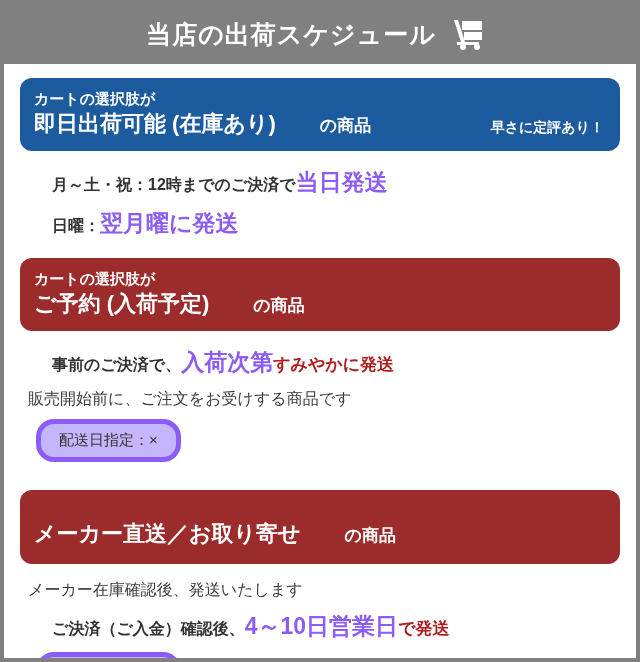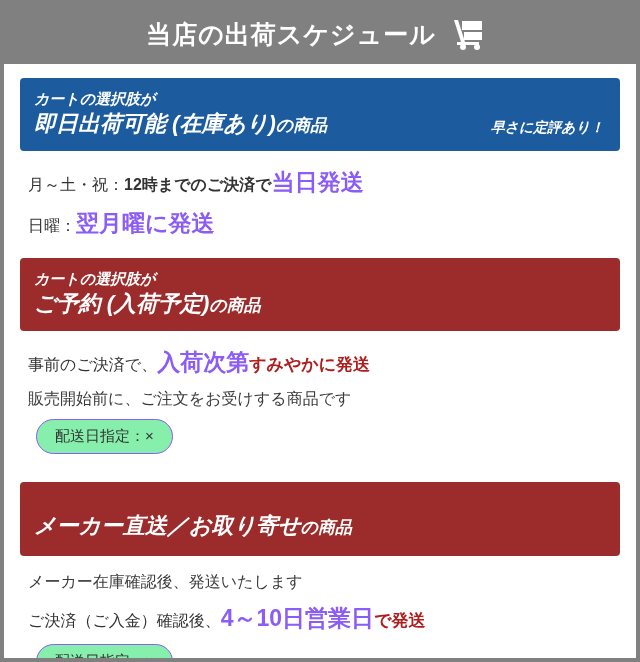--- a/index.html
+++ b/index.html
@@ -40,44 +40,44 @@
     width: 44px;
     height: 32px;
   }
   
   .content {
     padding: 14px 16px 0 16px;
   }
   
   .banner {
     position: relative;
-    border-radius: 4px;
+    border-radius: 12px;
     padding: 11px 14px 12px 14px;
     color: #ffffff;
     margin-bottom: 14px;
-    font-style: italic;
   }
   .banner.blue { background: #1b5b9e; }
   .banner.red  { background: #9c2b2b; }
   .banner-small {
     font-size: 15px;
     font-weight: bold;
     line-height: 1.35;
     display: block;
   }
   .banner-main {
     font-size: 22px;
     font-weight: bold;
     line-height: 1.3;
     display: block;
     margin-top: 1px;
   }
   .banner-main .suffix {
     font-size: 17px;
     font-weight: bold;
+    padding-left: 44px;
   }
   .banner-note {
     position: absolute;
     right: 16px;
     bottom: 14px;
     font-size: 14px;
     font-weight: bold;
     color: #ffffff;
     white-space: nowrap;
   }
@@ -103,31 +103,31 @@
   .detail-line .hl {
     color: #8b5cf6;
     font-weight: bold;
     font-size: 23px;
   }
   .detail-line .hl-mid {
     color: #b01d1d;
     font-weight: bold;
     font-size: 17px;
   }
-  .detail-line .lbl { font-weight: normal; }
+  .detail-line .lbl { font-weight: bold; margin-left: 24px; }
 
   
   .pill {
     display: inline-block;
-    border: 1px solid #8b5cf6;
+    border: 5px solid #8b5cf6;
     border-radius: 18px;
     padding: 7px 18px;
     font-size: 15px;
     color: #333333;
-    background: #86efac;
+    background: #c4b5fd;
     margin: 2px 0 0 8px;
   }
   .spacer-md { height: 12px; }
 </style>
 </head>
 <body>
 
 <div class="page">
 
   <div class="header">

